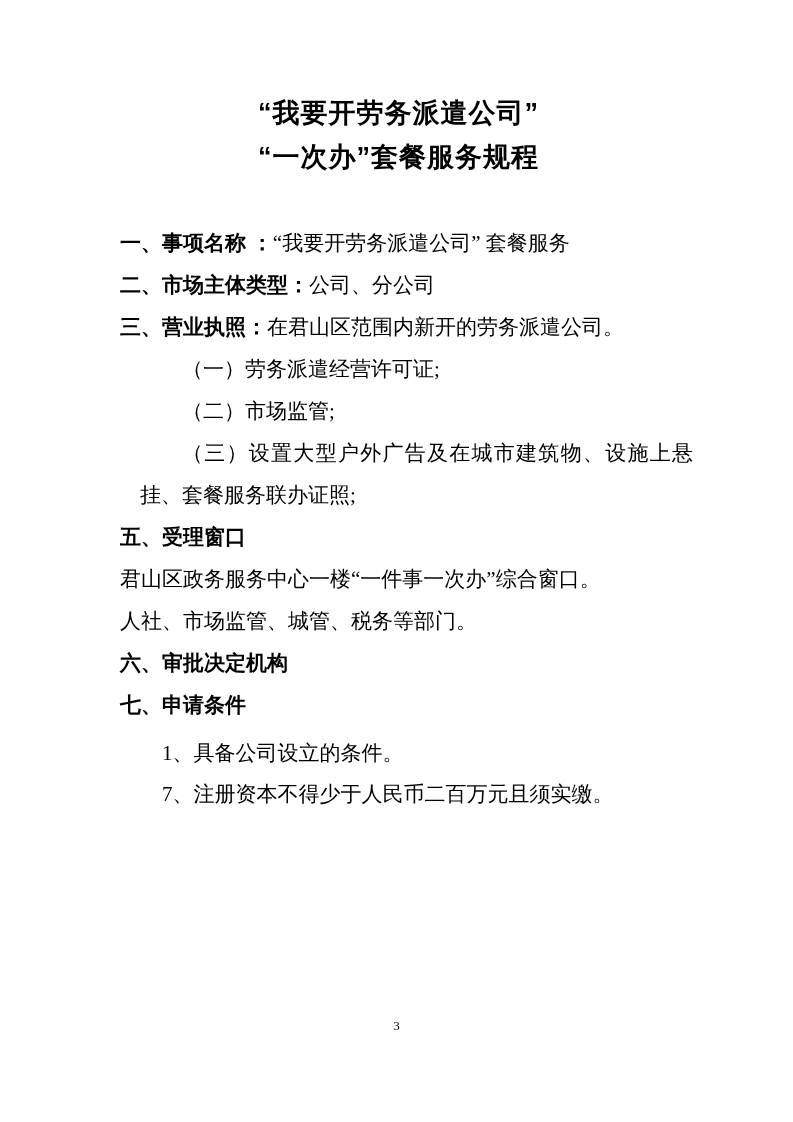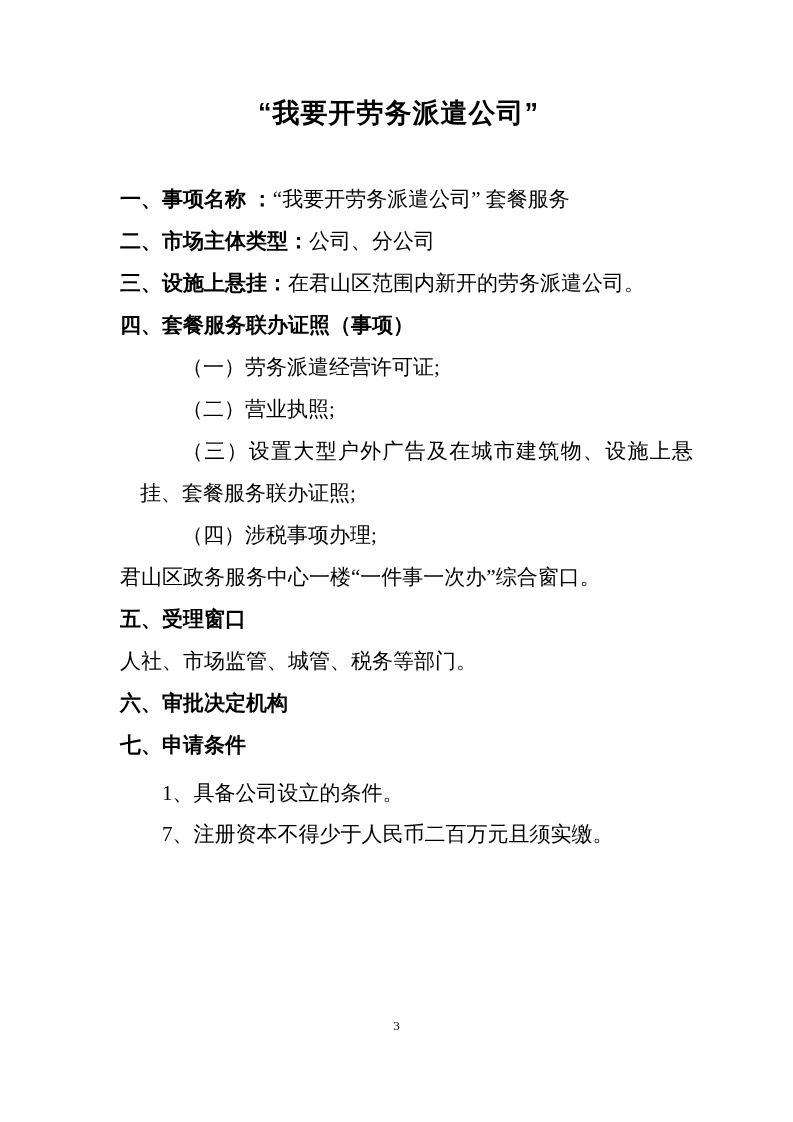--- a/index.html
+++ b/index.html
@@ -58,40 +58,39 @@
     font-size: 13px;
   }
 </style>
 </head>
 <body>
 
 <div class="page">
 
   <div class="title">
     <div>“我要开劳务派遣公司”</div>
+    <div>“一次办”套餐服务规程</div>
   </div>
 
   <div class="doc-body">
 
     <p class="para"><span class="h">一、事项名称 ：</span><span>“我要开劳务派遣公司” 套餐服务</span></p>
 
     <p class="para"><span class="h">二、市场主体类型：</span><span>公司、分公司</span></p>
 
-    <p class="para"><span class="h">三、设施上悬挂：</span><span>在君山区范围内新开的劳务派遣公司。</span></p>
+    <p class="para"><span class="h">三、营业执照：</span><span>在君山区范围内新开的劳务派遣公司。</span></p>
 
-    <p class="para"><span class="h">四、套餐服务联办证照（事项）</span></p>
 
     <p class="para indent">（一）劳务派遣经营许可证;</p>
-    <p class="para indent">（二）营业执照;</p>
+    <p class="para indent">（二）市场监管;</p>
     <p class="para indent">（三）设置大型户外广告及在城市建筑物、设施上悬挂、套餐服务联办证照;</p>
-    <p class="para indent">（四）涉税事项办理;</p>
+
+    <p class="para"><span class="h">五、受理窗口</span></p>
 
     <p class="para">君山区政务服务中心一楼“一件事一次办”综合窗口。</p>
-
-    <p class="para"><span class="h">五、受理窗口</span></p>
 
     <p class="para">人社、市场监管、城管、税务等部门。</p>
 
     <p class="para"><span class="h">六、审批决定机构</span></p>
 
     <p class="para"><span class="h">七、申请条件</span></p>
 
     <p class="li">1、具备公司设立的条件。</p>
     <p class="li">7、注册资本不得少于人民币二百万元且须实缴。</p>
 

